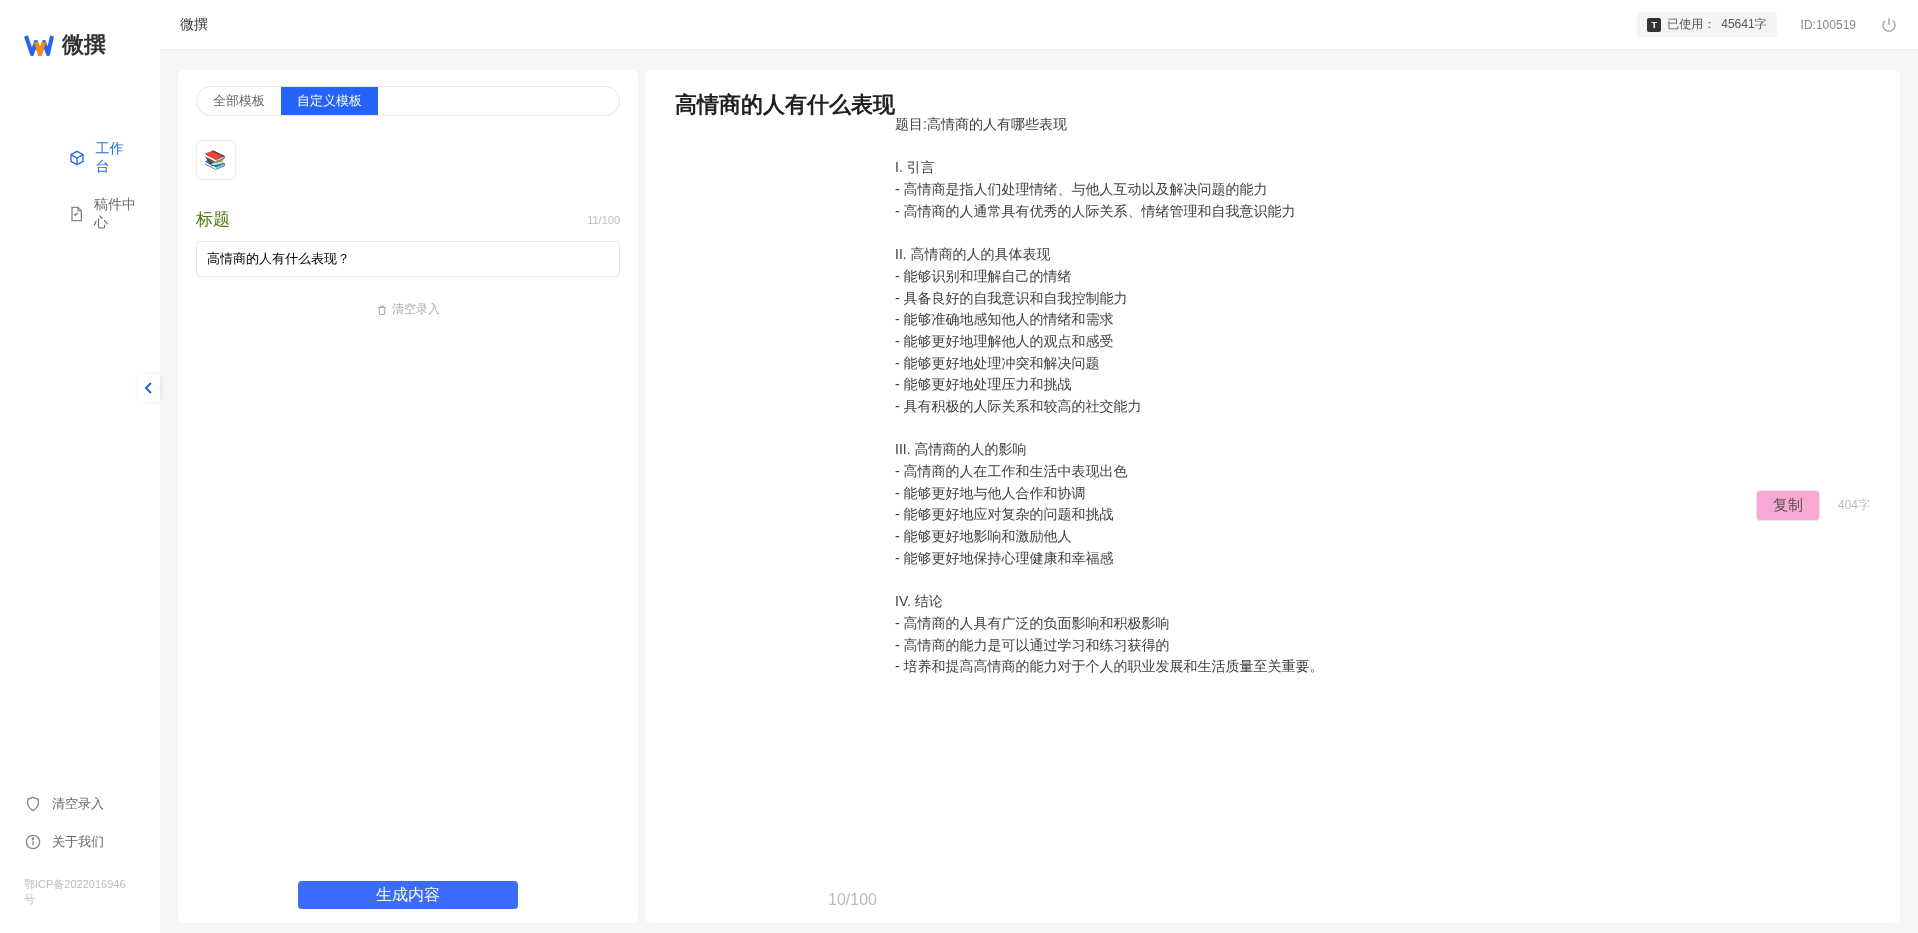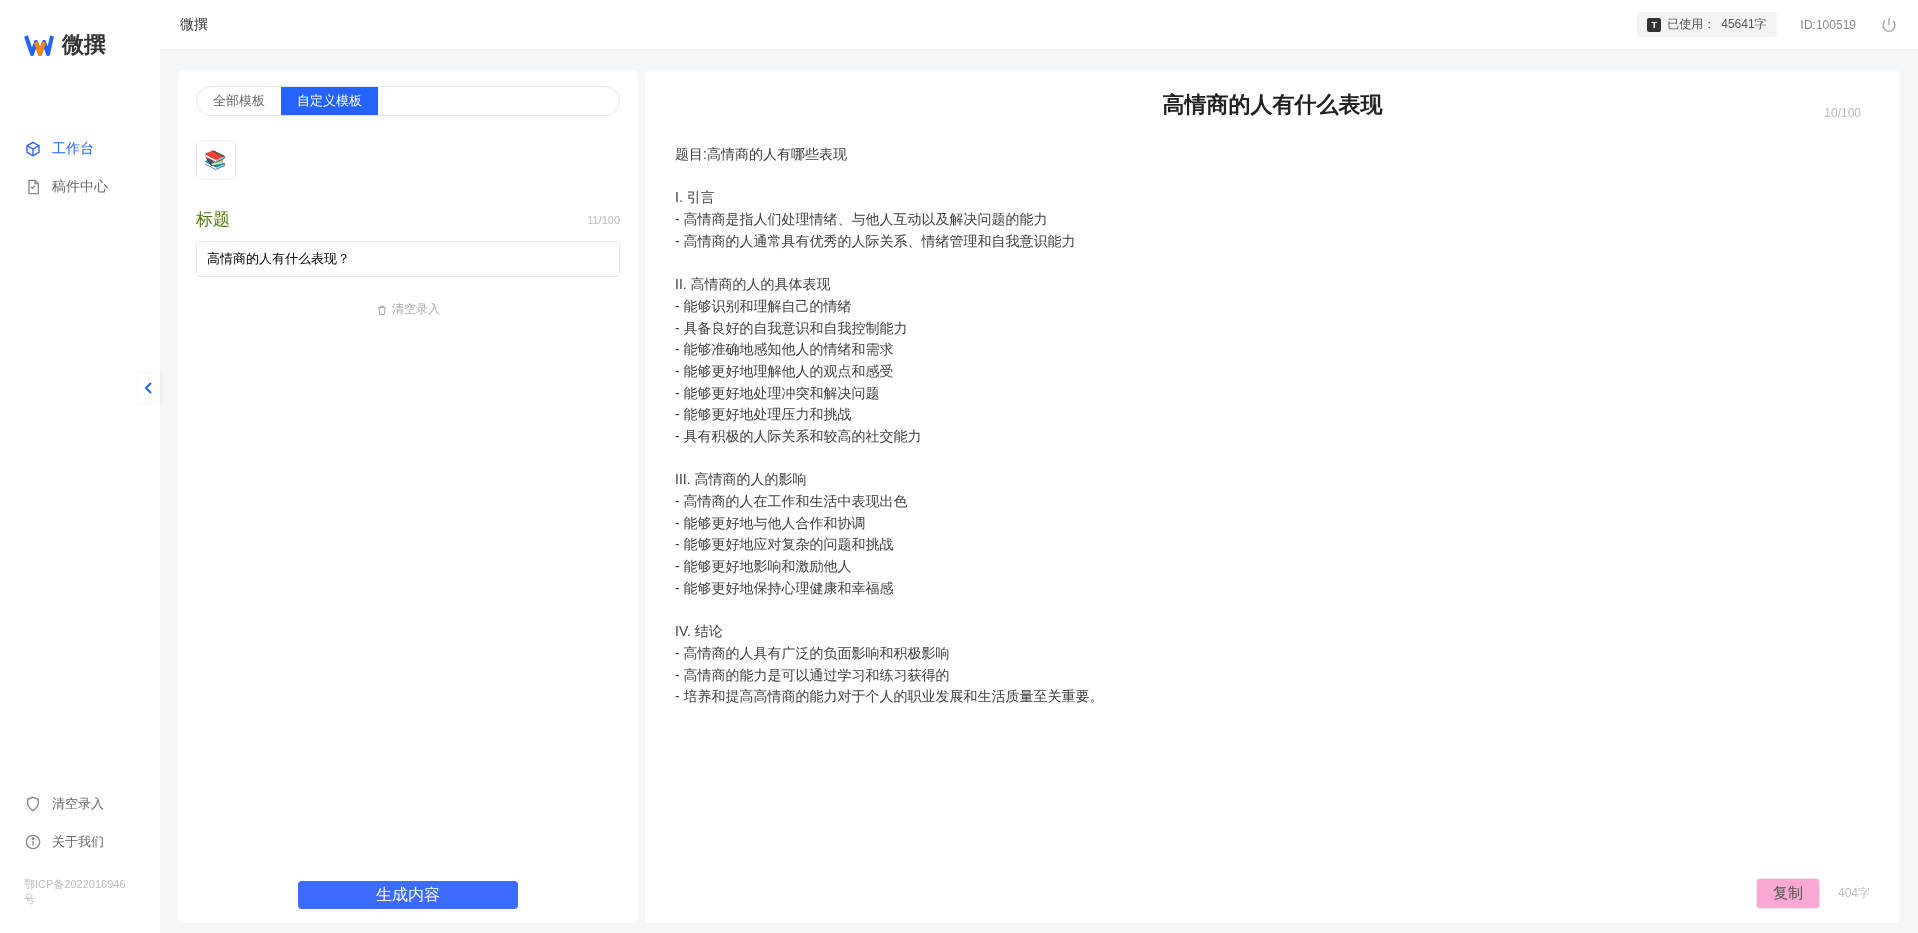--- a/index.html
+++ b/index.html
@@ -2,21 +2,21 @@
 <html><head>
 <meta charset="utf-8">
 <style>
 * { margin: 0; padding: 0; box-sizing: border-box; }
 body { font-family: -apple-system, BlinkMacSystemFont, "Segoe UI", "PingFang SC", "Microsoft YaHei", sans-serif; background: #f5f6f8; color: #333; height: 100vh; overflow: hidden; }
 .app { display: flex; height: 100vh; }
 .sidebar { width: 160px; background: #fff; display: flex; flex-direction: column; padding: 20px 0; }
 .logo { display: flex; align-items: center; padding: 10px 24px 30px; }
 .logo-mark { width: 30px; height: 30px; position: relative; margin-right: 8px; }
 .logo-text { font-size: 22px; font-weight: 700; color: #333; }
-.nav { flex: 1; padding-top: 40px; }
+.nav { flex: 1; padding-top: 40px; padding-left: 44px; }
 .nav-item { display: flex; align-items: center; padding: 10px 24px; font-size: 14px; color: #666; cursor: pointer; }
 .nav-item.active { color: #2563ff; }
 .nav-item .icon { width: 18px; height: 18px; margin-right: 10px; display: inline-flex; align-items: center; justify-content: center; }
 .footer-nav { padding-bottom: 10px; }
 .footer-nav .nav-item { font-size: 13px; }
 .icp { font-size: 11px; color: #bbb; padding: 6px 24px; }
 .collapse-tab { position: absolute; left: 138px; top: 374px; width: 22px; height: 28px; background: #fff; border-radius: 0 4px 4px 0; display: flex; align-items: center; justify-content: center; box-shadow: 1px 0 4px rgba(0,0,0,0.08); cursor: pointer; }
 .main { flex: 1; display: flex; flex-direction: column; }
 .topbar { height: 50px; background: #fff; display: flex; align-items: center; padding: 0 20px; border-bottom: 1px solid #eee; }
 .topbar-title { font-size: 14px; color: #333; }
@@ -36,24 +36,24 @@
 .template-title { font-size: 14px; font-weight: 600; color: #333; }
 .template-desc { font-size: 12px; color: #999; margin-top: 4px; }
 .field { margin-top: 28px; }
 .field-row { display: flex; align-items: center; justify-content: space-between; }
 .field-label { font-size: 17px; color: #4d7c0f; }
 .field-count { font-size: 11px; color: #bbb; }
 .field-input { width: 100%; height: 36px; border: 1px solid #e5e7eb; border-radius: 4px; margin-top: 10px; padding: 0 10px; font-size: 13px; outline: none; }
 .clear-btn { display: flex; align-items: center; justify-content: center; gap: 4px; color: #aaa; font-size: 12px; margin-top: 24px; cursor: pointer; }
 .panel-left-footer { margin-top: auto; padding-top: 16px; }
 .generate-btn { width: 220px; height: 28px; margin: 0 auto; background: #3b6bff; color: #fff; border: none; border-radius: 4px; font-size: 16px; cursor: pointer; display: block; }
-.panel-right { flex: 1; padding: 20px 30px 14px; display: flex; flex-direction: column; overflow: hidden; }
+.panel-right { flex: 1; padding: 20px 30px 14px; display: flex; flex-direction: row; overflow: hidden; }
 .out-title-wrap { position: relative; text-align: center; }
 .out-title { font-size: 22px; font-weight: 600; color: #222; display: inline-block; font-family: "Songti SC","SimSun",serif; }
-.out-count { position: absolute; right: 9px; bottom: 0; font-size: 12px; color: #bbb; }
+.out-count { position: absolute; right: 18px; bottom: 0; font-size: 16px; color: #bbb; }
 .out-body { flex: 1; overflow: auto; margin-top: 24px; font-size: 14px; color: #404040; line-height: 1.55; white-space: pre-line; }
 .panel-right-footer { display: flex; align-items: center; justify-content: flex-end; gap: 18px; padding-top: 12px; }
 .copy-btn { border: 1px solid #e5e7eb; background: #f9a8d4; padding: 5px 16px; font-size: 15px; color: #555; border-radius: 4px; cursor: pointer; }
 .word-count { font-size: 12px; color: #bbb; }
 svg { display: block; }
 </style>
 </head>
 <body>
 
 <div class="app">

